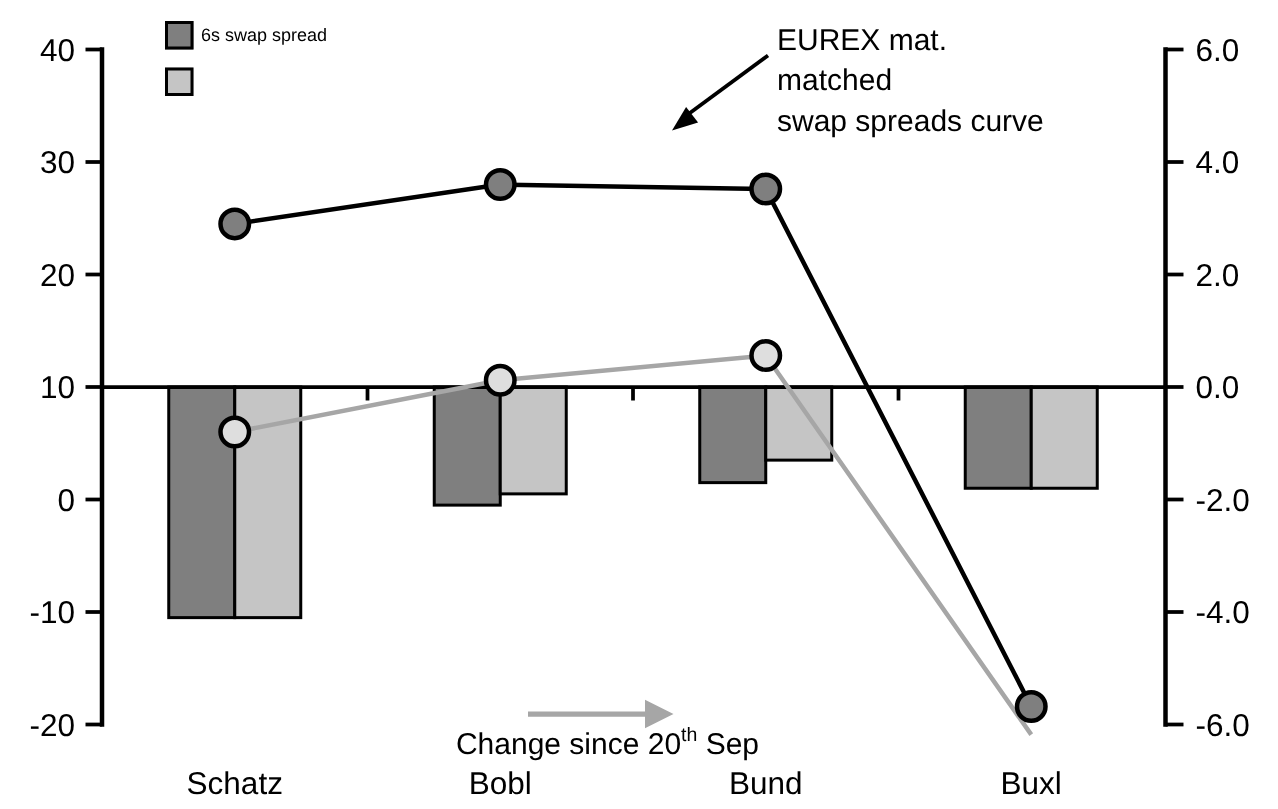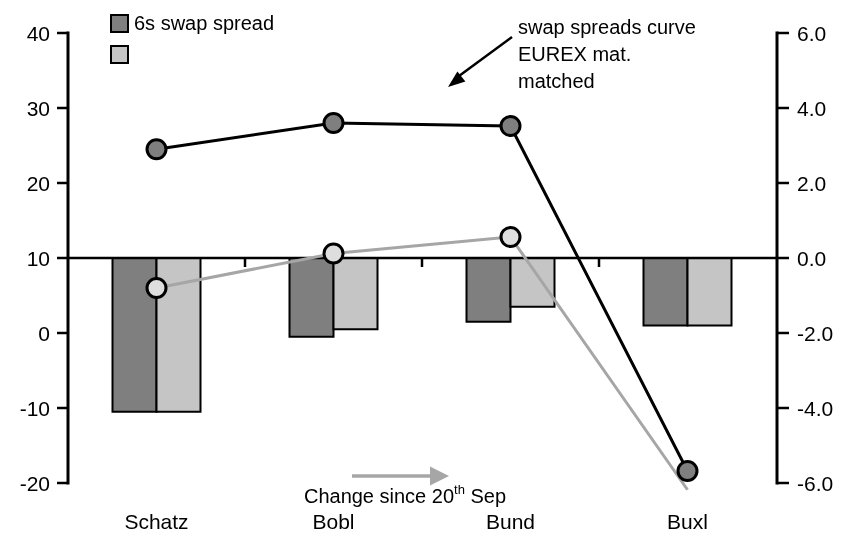--- a/index.html
+++ b/index.html
@@ -3,21 +3,21 @@
 <meta charset="utf-8">
 <style>
   html,body{margin:0;padding:0;background:#ffffff;}
   body{width:852px;height:539px;overflow:hidden;font-family:"Liberation Sans",sans-serif;}
   .stage{position:relative;width:708px;height:539px;background:#ffffff;}
   svg{position:absolute;left:0;top:0;}
   svg text{font-family:"Liberation Sans",sans-serif;fill:#000000;}
   .legend{position:absolute;left:110px;top:13px;}
   .legend-row{display:flex;align-items:center;margin-bottom:12px;}
   .swatch{width:15px;height:15px;border:2px solid #000;margin-right:5px;flex:0 0 auto;}
-  .legend-label{font-size:20px;color:#000;line-height:20px;}
+  .legend-label{font-size:12px;color:#000;line-height:20px;}
   .note-eurex{position:absolute;left:518px;top:14px;font-size:20px;line-height:27px;color:#000;}
   .note-change{position:absolute;left:280px;top:435px;width:250px;text-align:center;font-size:20px;color:#000;margin-top:48px;}
   .note-change sup{font-size:13px;position:relative;top:-1px;}
 </style>
 </head>
 <body>
 
 <div class="stage">
   <svg id="chart-svg" width="852" height="539" viewBox="0 0 852 539">
       <rect x="112.5" y="258" width="44" height="153.75" fill="#7f7f7f" stroke="#000" stroke-width="2"></rect>
@@ -85,18 +85,18 @@
     <div class="legend-row">
       <span class="swatch" id="swatch-0" style="background: rgb(127, 127, 127);"></span>
       <span class="legend-label">6s swap spread</span>
     </div>
     <div class="legend-row">
       <span class="swatch" id="swatch-1" style="background: rgb(197, 197, 197);"></span>
     </div>
   </div>
 
   <div class="note-eurex">
+    <div>EUREX mat. matched</div>
     <div>swap spreads curve</div>
-    <div>EUREX mat. matched</div>
   </div>
 
   <div class="note-change"><span>Change since 20</span><sup>th</sup><span> Sep</span></div>
 </div>
 
 </body></html>

